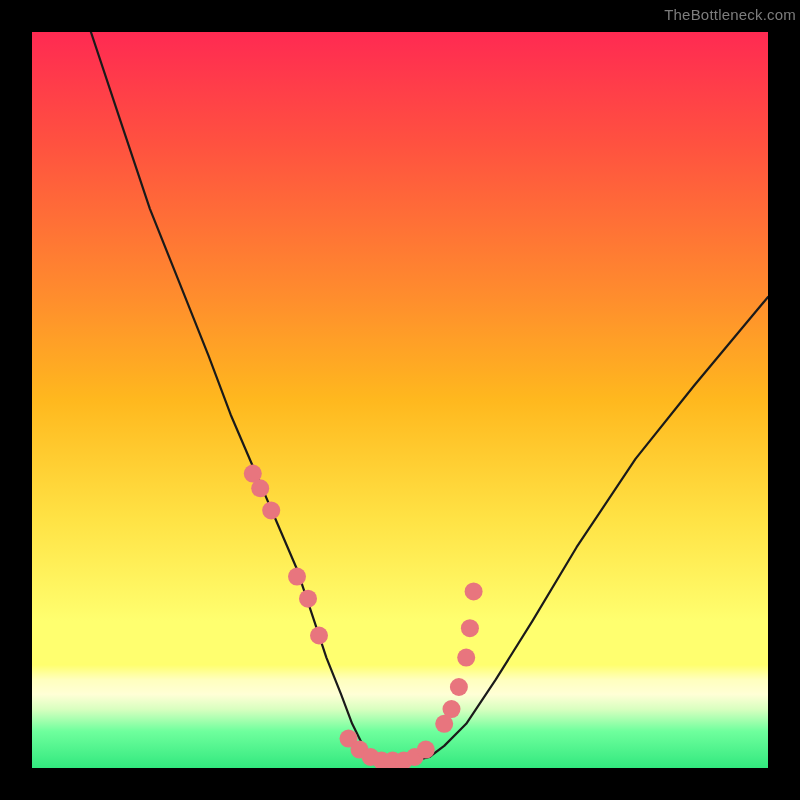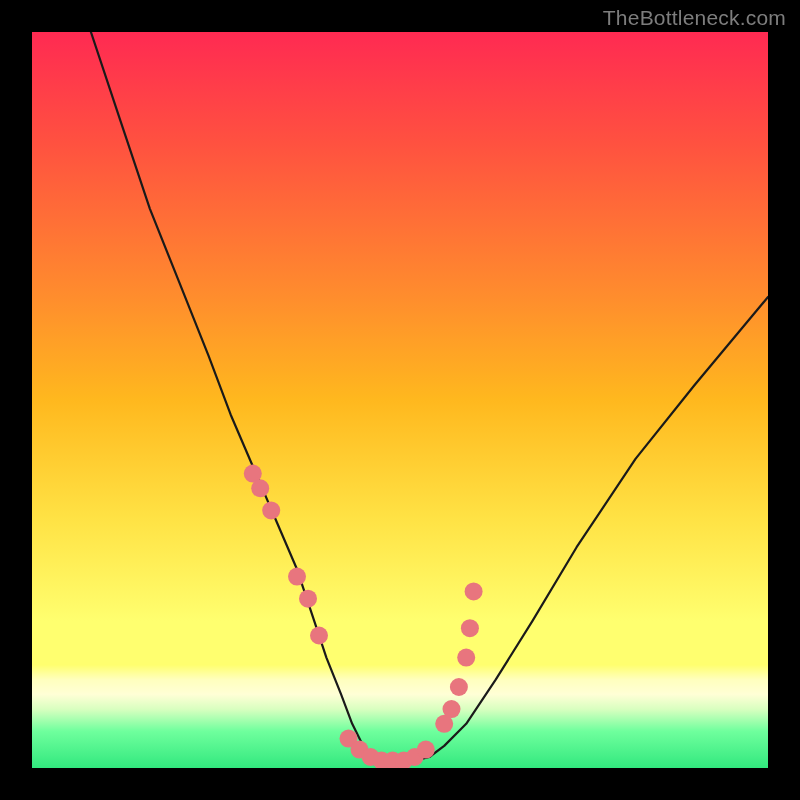--- a/index.html
+++ b/index.html
@@ -38,23 +38,23 @@
       #ffffbe 88%,
       #ffffd6 90%,
       #d9ffc0 92%,
       #6fff9d 95%,
       #32e87e 100%
     );
   }
   .watermark {
     position: absolute;
     top: 6px;
-    right: 14px;
+    right: 4px;
     color: #7d7d7d;
-    font-size: 21px;
+    font-size: 15px;
     letter-spacing: 0.2px;
     z-index: 5;
     margin-left: 7px;
   }
   svg.curve {
     position: absolute;
     left: 32px;
     top: 32px;
     width: 736px;
     height: 736px;

